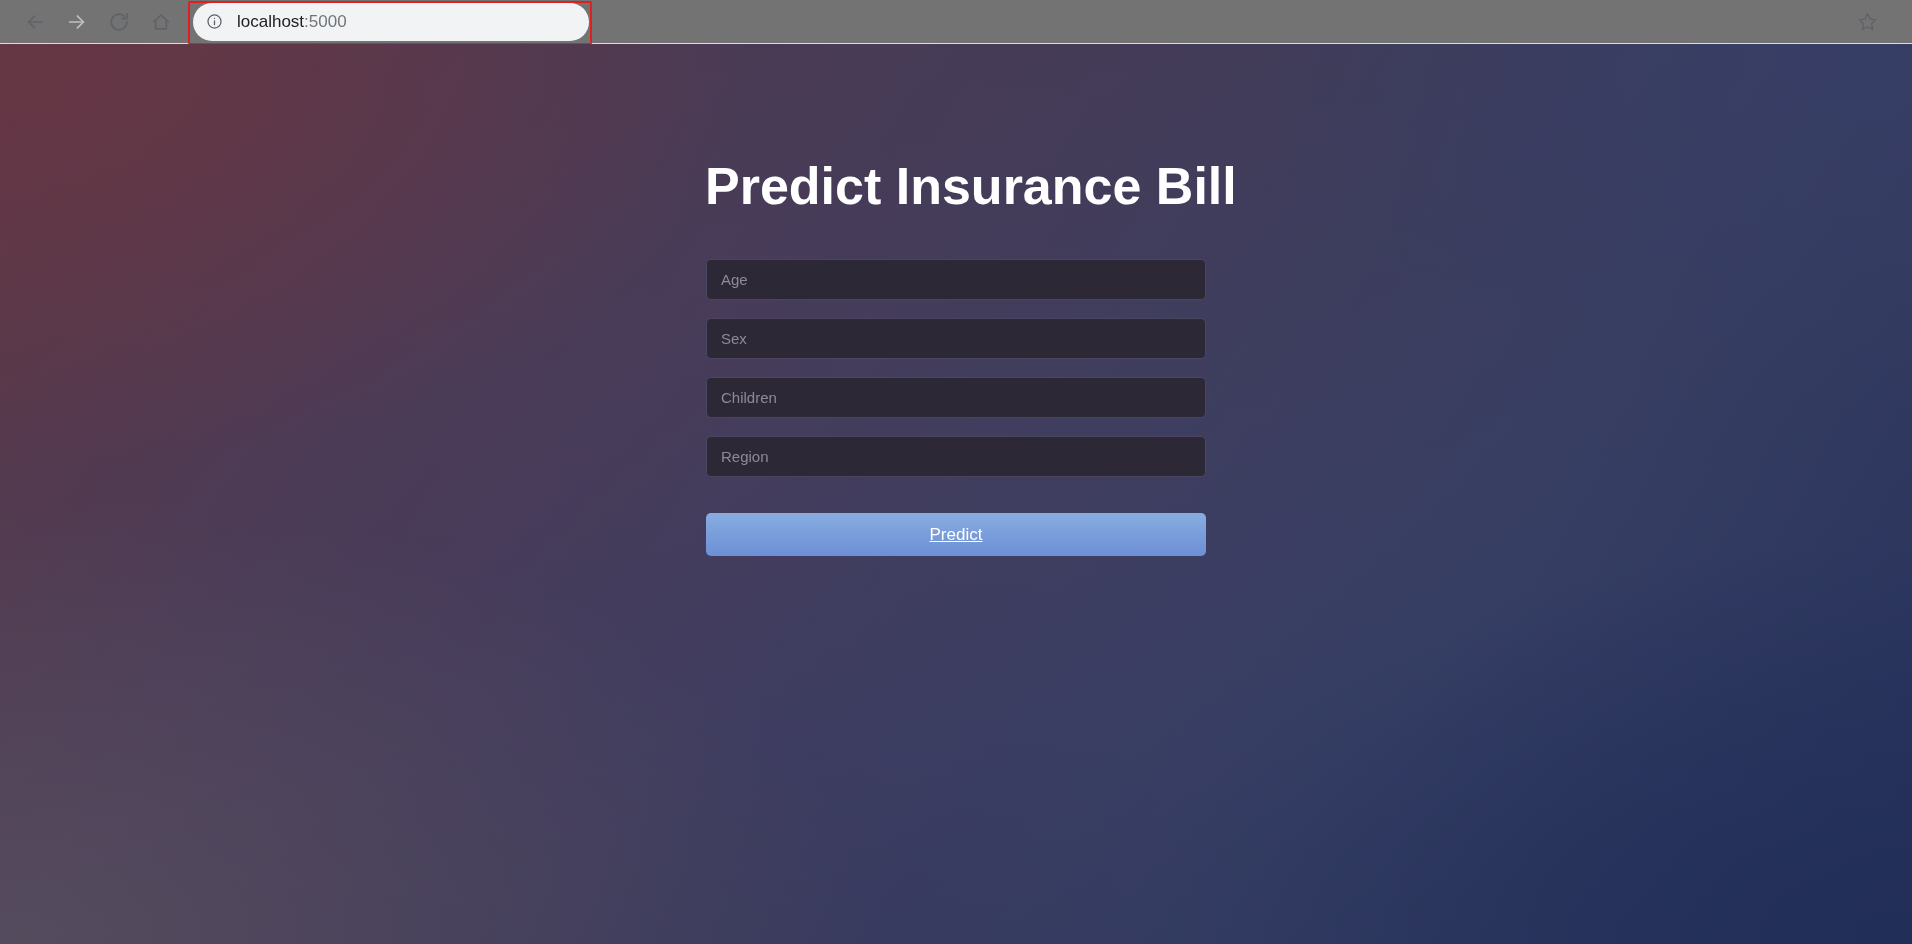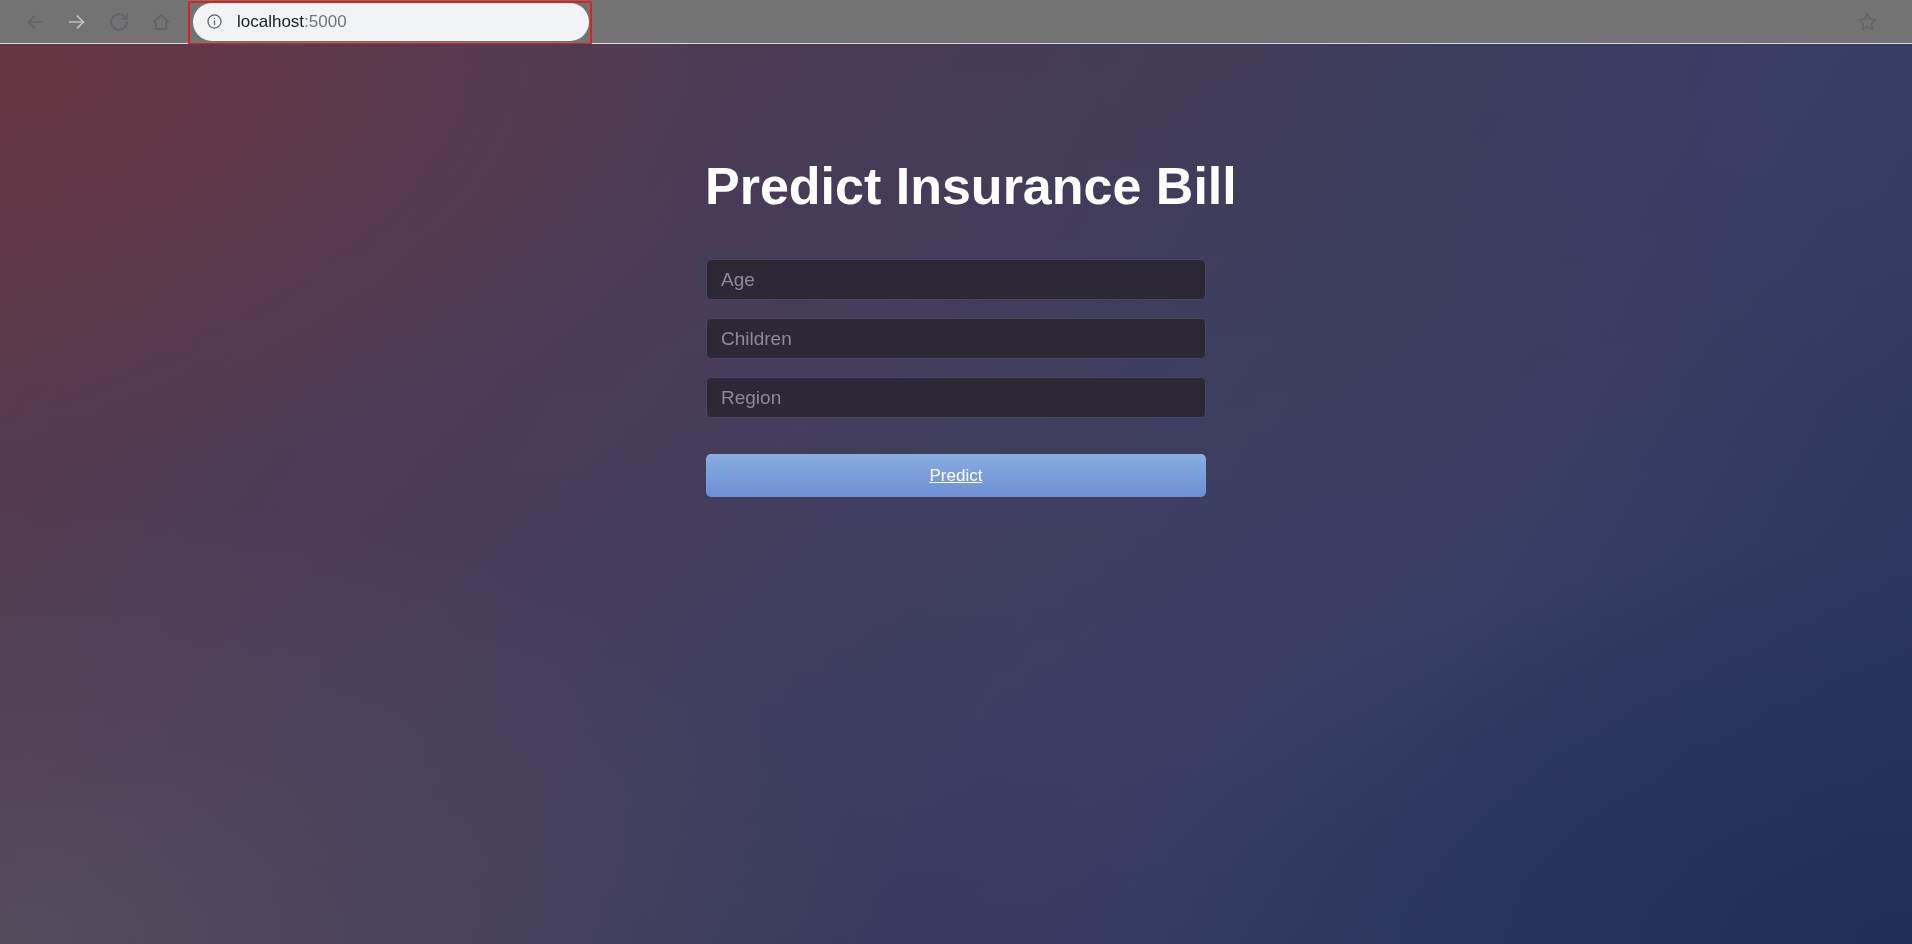--- a/index.html
+++ b/index.html
@@ -144,21 +144,21 @@
     gap: 18px;
   }
 
   .field {
     width: 500px;
     height: 41px;
     background: #2c2836;
     border: 1px solid #4b4560;
     border-radius: 5px;
     color: #c9c6d2;
-    font-size: 19px;
+    font-size: 15px;
     font-family: "Liberation Sans", sans-serif;
     padding: 0 14px;
     outline: none;
   }
   .field::placeholder { color: #8d8a98; opacity: 1; }
 
   #predict-button {
     width: 500px;
     height: 43px;
     margin-top: 18px;
@@ -240,19 +240,20 @@
   </div>
 </div>
 
 <div id="page">
   <div id="content">
 
     <h1 id="page-title">Predict Insurance Bill</h1>
 
     <form id="form">
       <input class="field" type="text" placeholder="Age" style="">
+      <input class="field" type="text" placeholder="Sex" style="">
       <input class="field" type="text" placeholder="Children" style="">
       <input class="field" type="text" placeholder="Region" style="">
       <button id="predict-button" type="submit">Predict</button>
     </form>
 
   </div>
 </div>
 
 </body></html>

